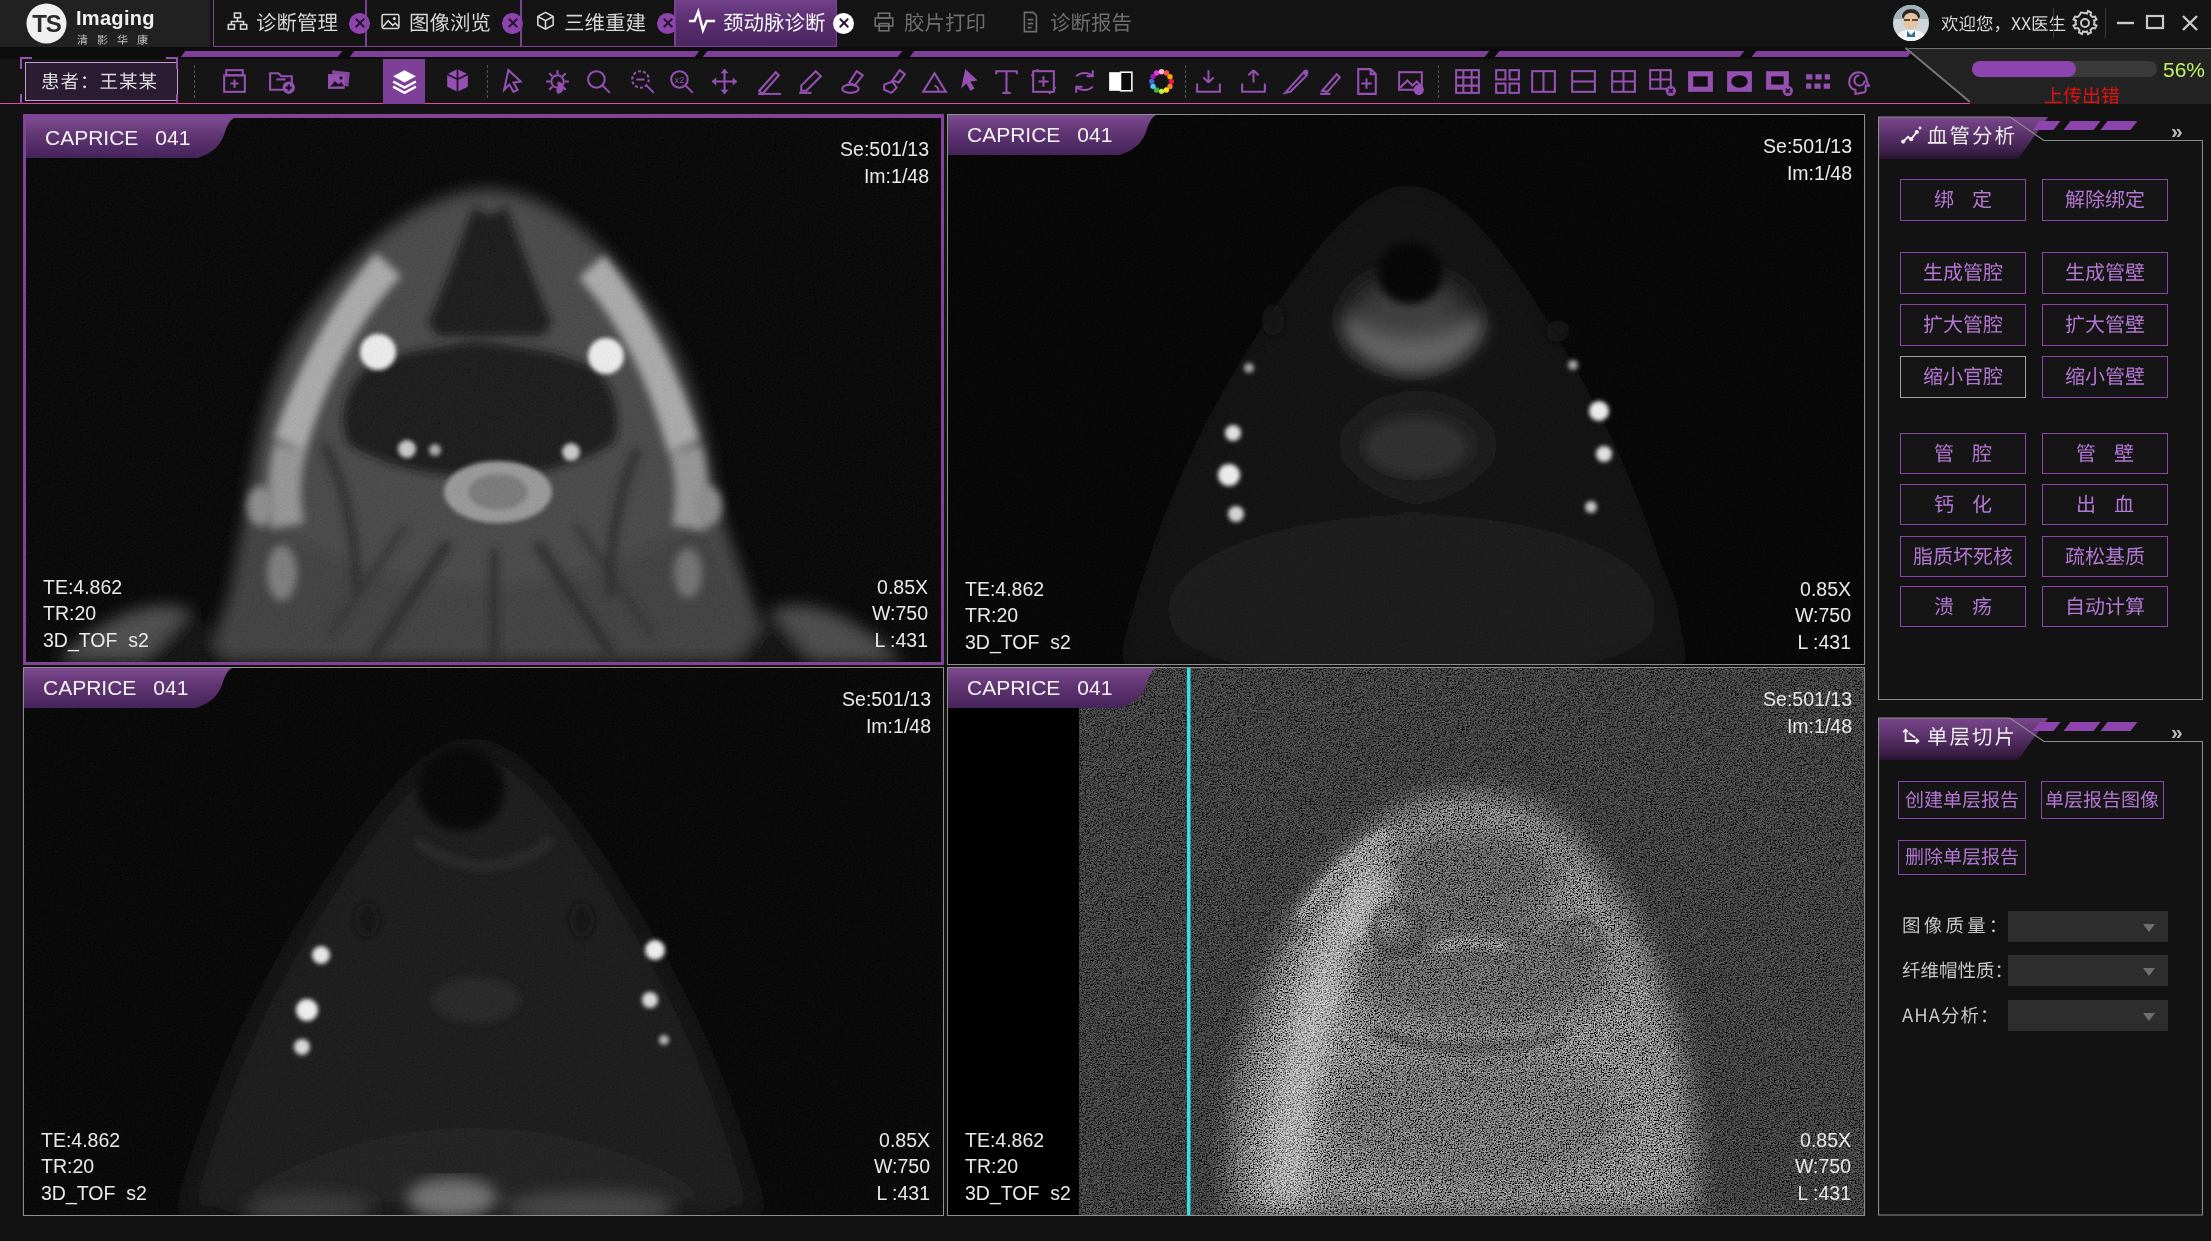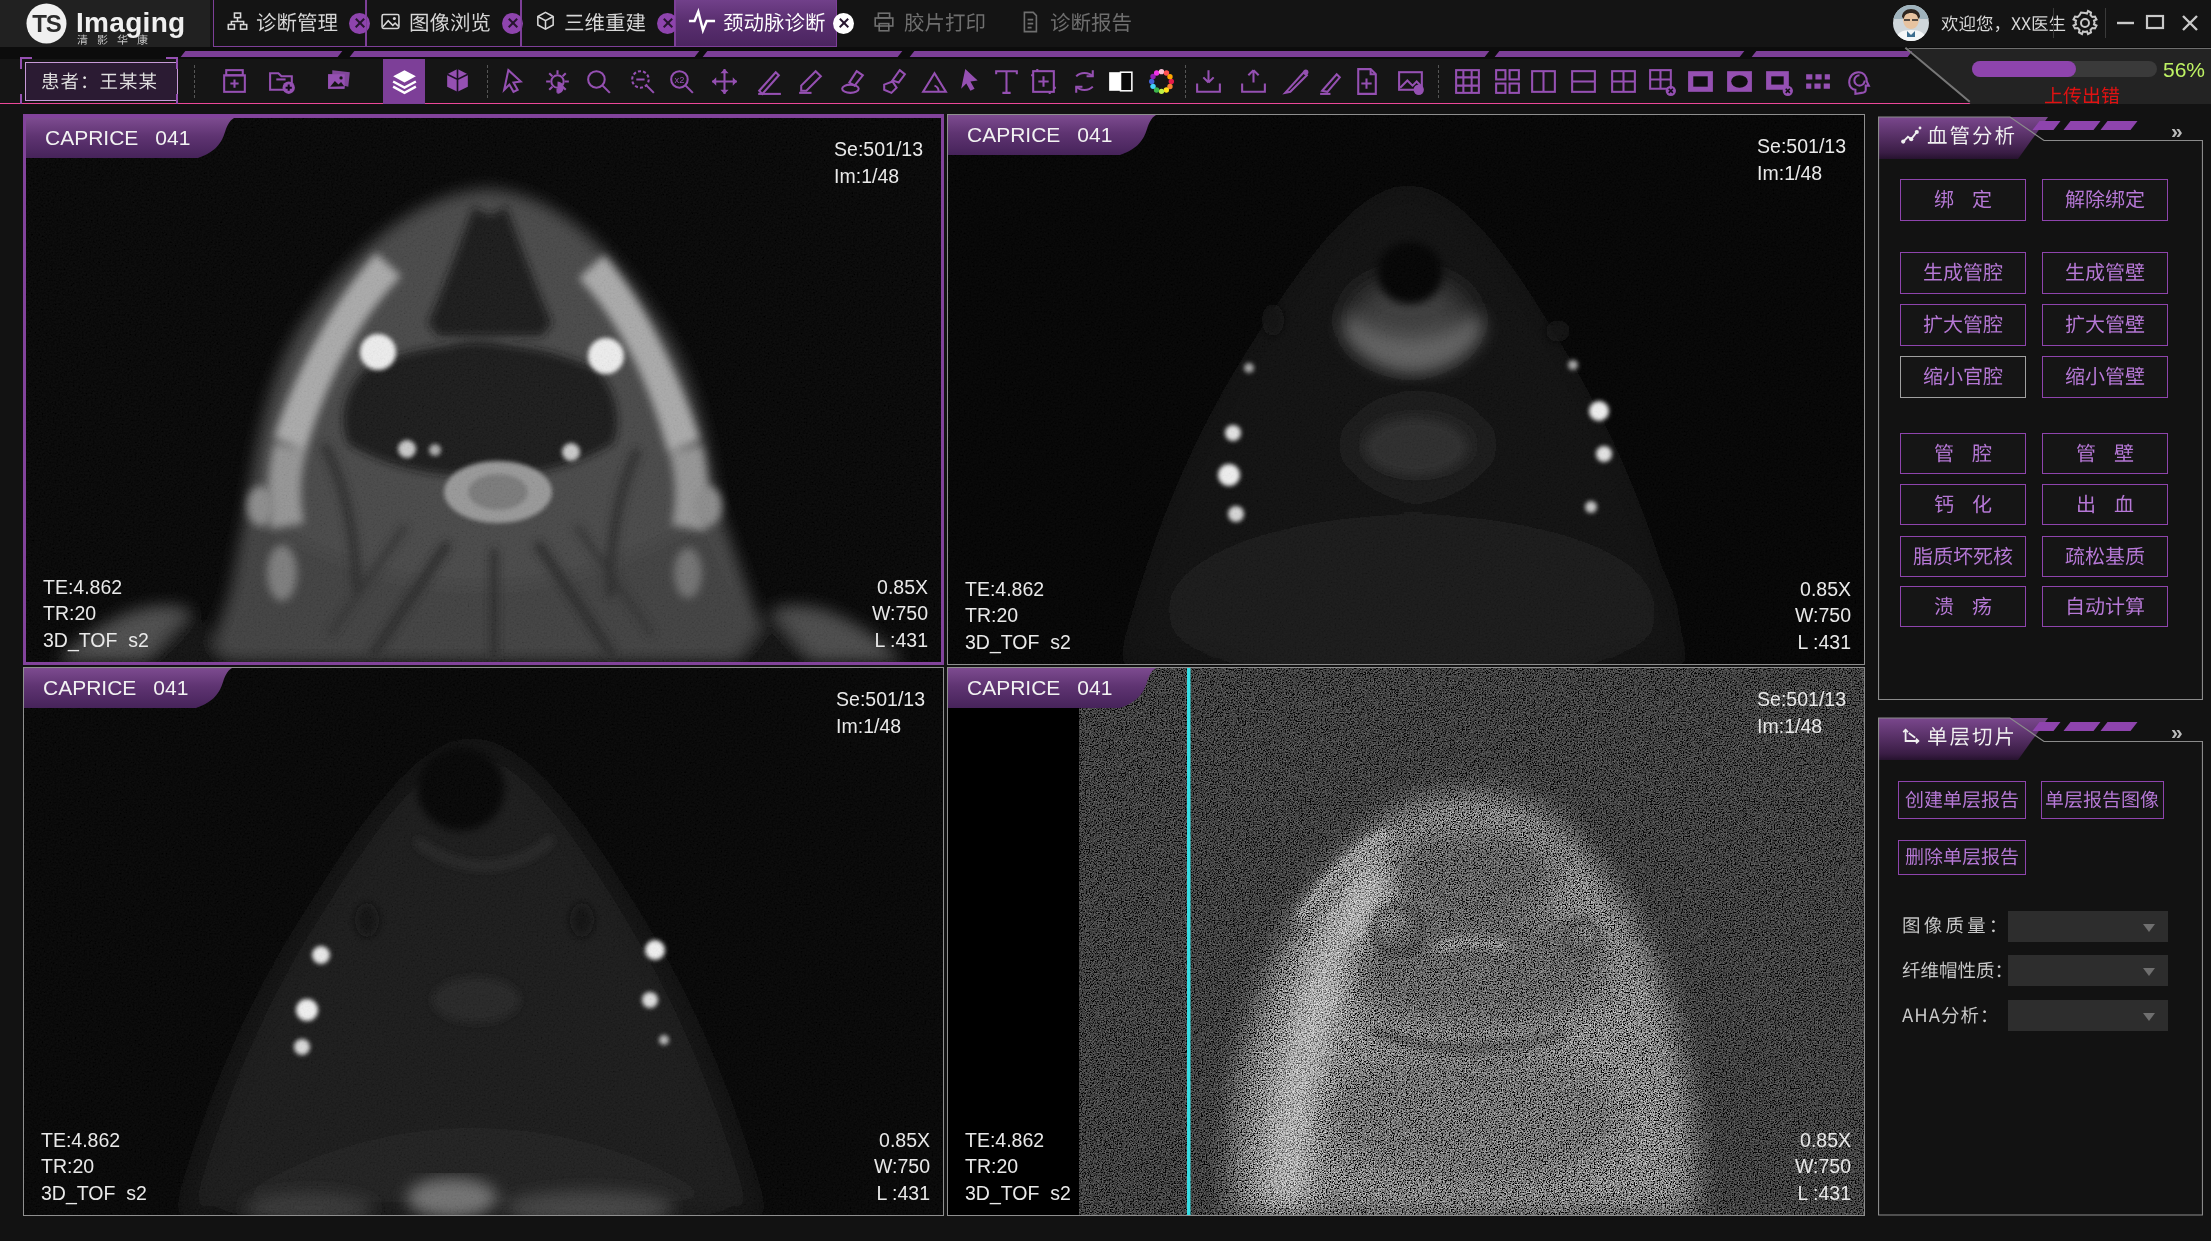--- a/index.html
+++ b/index.html
@@ -22,21 +22,21 @@
 .cnr{position:absolute;width:12px;height:12px;border:2.5px solid #9550b2}
 #main{position:absolute;left:0;top:104px;width:2211px;height:1137px;background:#121212}
 .vp{position:absolute;background:#000;overflow:hidden}
 #q1{left:23px;top:10px;width:921px;height:551px;border:3px solid #82439b;border-top-width:4px}
 #q2{left:947px;top:10px;width:918px;height:551px;border:1px solid #8f8f8f}
 #q3{left:23px;top:563px;width:921px;height:549px;border:1px solid #8f8f8f}
 #q4{left:947px;top:563px;width:918px;height:549px;border:1px solid #8f8f8f}
 .vtab{position:absolute;left:0;top:0;width:172px;height:40px;background:linear-gradient(180deg,#7d4b90 0%,#5f3472 45%,#46235a 100%);color:#f2f2f2;font-size:21px;display:flex;align-items:center;padding-left:19px}
 .vtabc{position:absolute;left:172px;top:0;width:40px;height:40px}
 .ol{position:absolute;color:#e9e9e9;font-size:19.5px;line-height:26.5px}
-.tr{top:18px;right:18px;text-align:left}
+.tr{top:18px;right:12px;text-align:right}
 .bl{left:17px;bottom:9px}
 .br{right:13px;bottom:9px;text-align:right}
 .panel{position:absolute;left:1878px;width:325px}
 .phead{position:absolute;left:0;top:0;width:100%;height:60px}
 .pheadbg{position:absolute;left:0;top:0;width:170px;height:42px;background:linear-gradient(180deg,#7a478d,#3a1d45 85%,#26122e);clip-path:polygon(0 0,170px 0,140px 42px,0 42px)}
 .pbtn{position:absolute;border:1px solid #8e44ad;display:flex;align-items:center;justify-content:center;background:#151515}
 .deco{position:absolute;height:9px;background:#8e44ad;transform:skewX(-38deg)}
 .chev{position:absolute;color:#bbb;font-size:21px;letter-spacing:-3px;font-weight:bold}
 .ddl{position:absolute;width:160px;height:31px;background:#2d2d2d}
 .ddl:after{content:"";position:absolute;right:13px;top:13px;width:0;height:0;border:6.5px solid transparent;border-top:8px solid #6f6f6f;border-bottom:none}
@@ -81,21 +81,21 @@
         <feGaussianBlur stdDeviation="14"></feGaussianBlur>
       </filter>
 </defs>
   </svg>
 <div id="titlebar">
     <div id="logo"></div>
     <svg class="abs" style="left:26px;top:3px" width="41" height="41" viewBox="0 0 41 41">
 <circle cx="20.5" cy="20.5" r="20" fill="#f0f0f0"></circle>
 <text x="20.5" y="29" font-family="Liberation Sans" font-size="24" font-weight="bold" fill="#2b2b2b" text-anchor="middle" letter-spacing="-1">TS</text>
 </svg>
-    <div class="abs" style="left:76px;top:7px;color:#f0f0f0;font-size:28px;font-weight:bold;letter-spacing:.3px">Imaging</div>
+    <div class="abs" style="left:76px;top:7px;color:#f0f0f0;font-size:20px;font-weight:bold;letter-spacing:.3px">Imaging</div>
     <div class="abs" style="left:77px;top:33px">
       <svg class="ct" width="72" height="14">
         <g fill="#cccccc" transform="translate(0,10.8) scale(0.01100,-0.01100)">
           <use href="#g6E05" x="0"></use>
           <use href="#g5F71" x="1818"></use>
           <use href="#g534E" x="3636"></use>
           <use href="#g5EB7" x="5455"></use>
         </g>
       </svg>
     </div>

